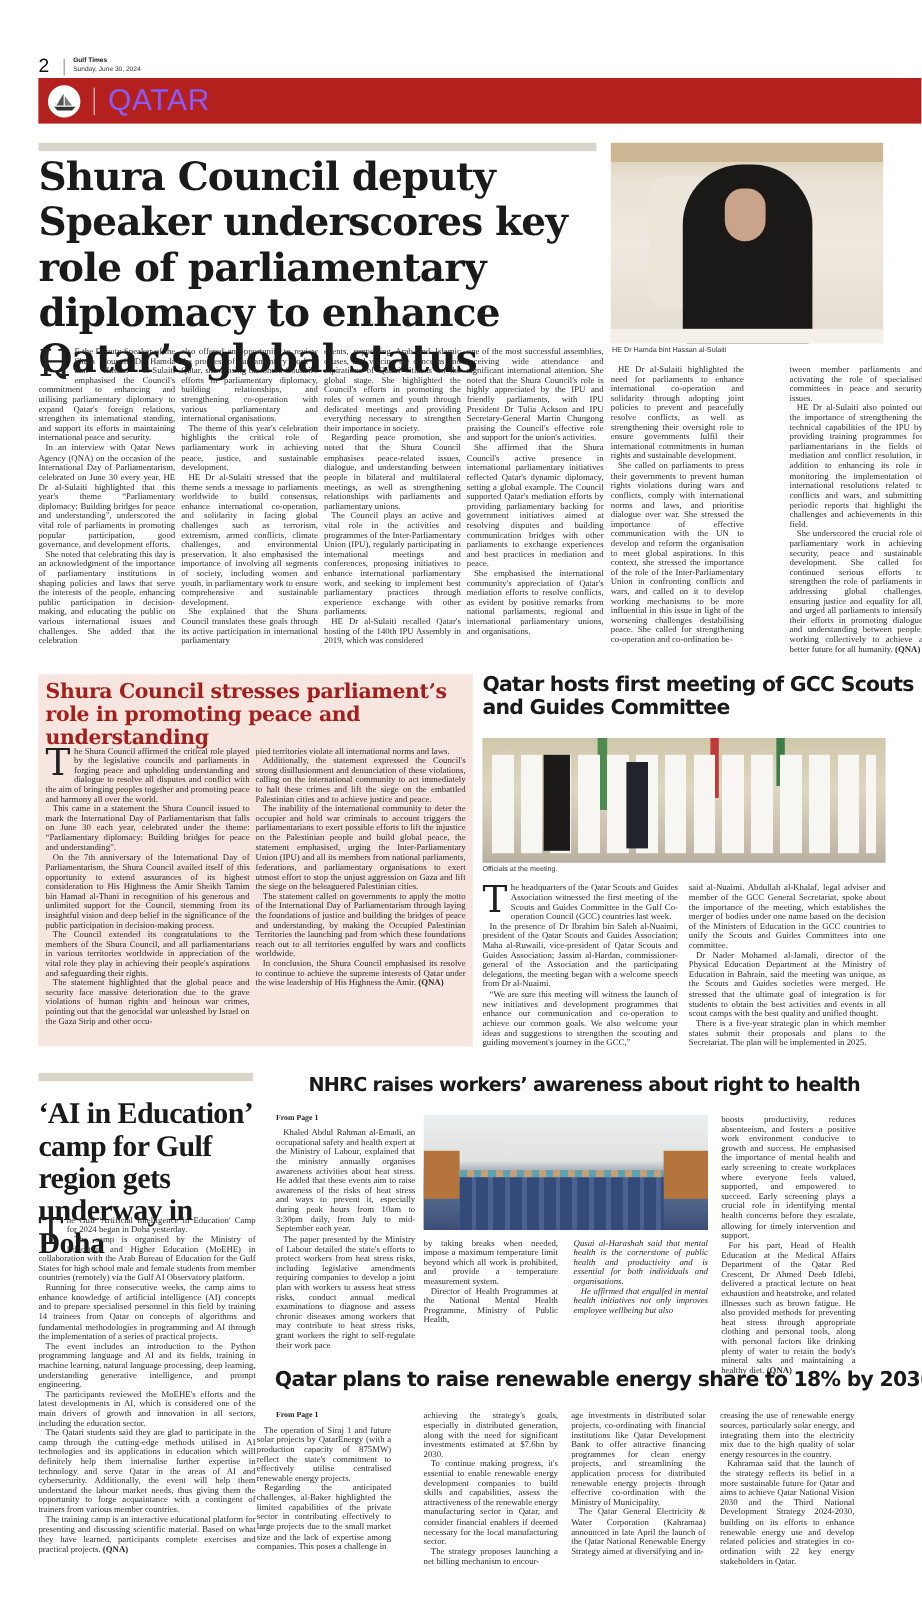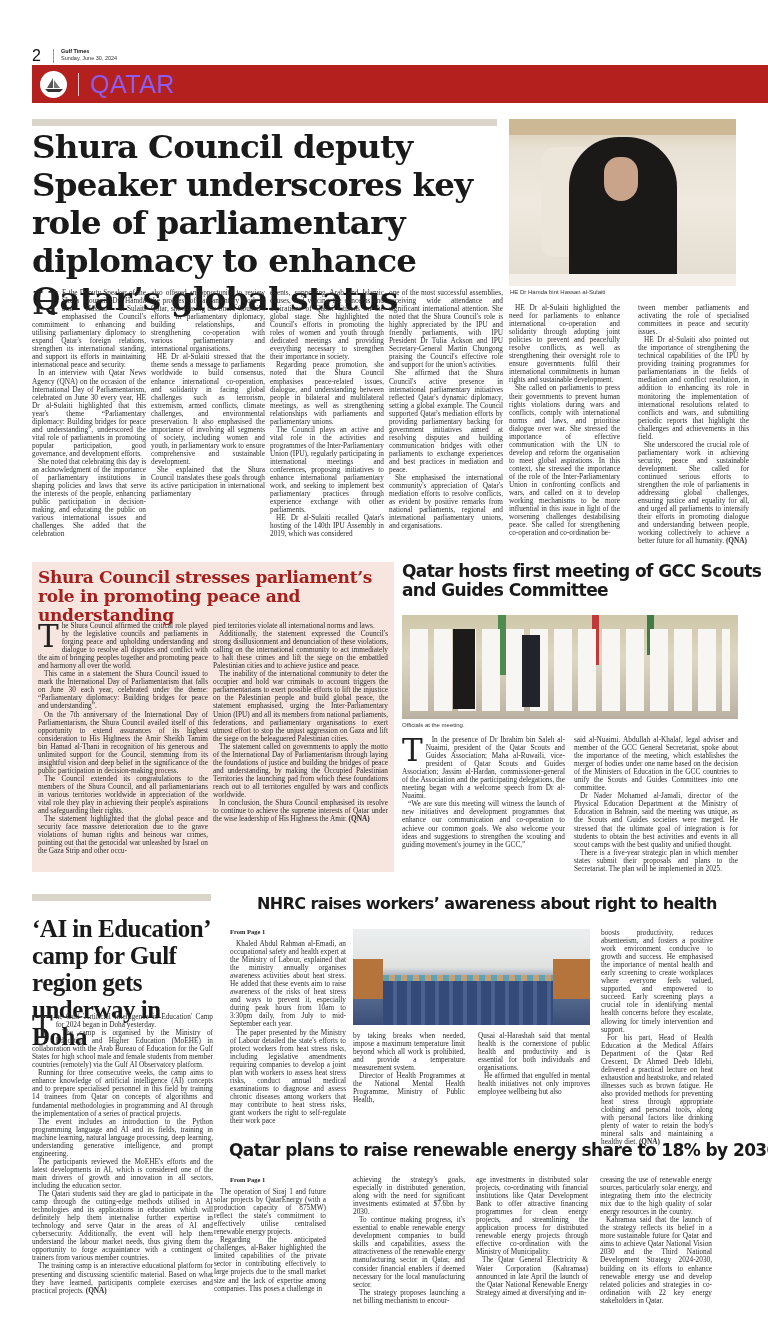--- a/index.html
+++ b/index.html
@@ -74,39 +74,40 @@
 <div class="abs caption" style="left:510px;top:289px;">HE Dr Hamda bint Hassan al-Sulaiti</div>
 
 <div class="abs col-text" style="left:32px;top:289px;width:114px;">
   <span class="dropcap">H</span>
   <p class="first">E the Deputy Speaker of the Shura Council Dr Hamda bint Hassan al-Sulaiti emphasised the Council's commitment to enhancing and utilising parliamentary diplomacy to expand Qatar's foreign relations, strengthen its international standing, and support its efforts in maintaining international peace and security.</p>
   <p>In an interview with Qatar News Agency (QNA) on the occasion of the International Day of Parliamentarism, celebrated on June 30 every year, HE Dr al-Sulaiti highlighted that this year's theme “Parliamentary diplomacy: Building bridges for peace and understanding”, underscored the vital role of parliaments in promoting popular participation, good governance, and development efforts.</p>
   <p>She noted that celebrating this day is an acknowledgment of the importance of parliamentary institutions in shaping policies and laws that serve the interests of the people, enhancing public participation in decision-making, and educating the public on various international issues and challenges. She added that the celebration</p>
 </div>
 <div class="abs col-text" style="left:151px;top:289px;width:114px;">
   <p class="first">also offered an opportunity to review the progress of parliamentary work in Qatar, showcasing the Shura Council's efforts in parliamentary diplomacy, building relationships, and strengthening co-operation with various parliamentary and international organisations.</p>
+  <p>The theme of this year's celebration highlights the critical role of parliamentary work in achieving peace, justice, and sustainable development.</p>
   <p>HE Dr al-Sulaiti stressed that the theme sends a message to parliaments worldwide to build consensus, enhance international co-operation, and solidarity in facing global challenges such as terrorism, extremism, armed conflicts, climate challenges, and environmental preservation. It also emphasised the importance of involving all segments of society, including women and youth, in parliamentary work to ensure comprehensive and sustainable development.</p>
   <p>She explained that the Shura Council translates these goals through its active participation in international parliamentary</p>
 </div>
 <div class="abs col-text" style="left:270px;top:289px;width:114px;">
   <p class="first">events, supporting Arab and Islamic causes, and voicing the concerns and aspirations of Qatari citizens on the global stage. She highlighted the Council's efforts in promoting the roles of women and youth through dedicated meetings and providing everything necessary to strengthen their importance in society.</p>
   <p>Regarding peace promotion, she noted that the Shura Council emphasises peace-related issues, dialogue, and understanding between people in bilateral and multilateral meetings, as well as strengthening relationships with parliaments and parliamentary unions.</p>
   <p>The Council plays an active and vital role in the activities and programmes of the Inter-Parliamentary Union (IPU), regularly participating in international meetings and conferences, proposing initiatives to enhance international parliamentary work, and seeking to implement best parliamentary practices through experience exchange with other parliaments.</p>
   <p>HE Dr al-Sulaiti recalled Qatar's hosting of the 140th IPU Assembly in 2019, which was considered</p>
 </div>
 <div class="abs col-text" style="left:389px;top:289px;width:114px;">
   <p class="first">one of the most successful assemblies, receiving wide attendance and significant international attention. She noted that the Shura Council's role is highly appreciated by the IPU and friendly parliaments, with IPU President Dr Tulia Ackson and IPU Secretary-General Martin Chungong praising the Council's effective role and support for the union's activities.</p>
   <p>She affirmed that the Shura Council's active presence in international parliamentary initiatives reflected Qatar's dynamic diplomacy, setting a global example. The Council supported Qatar's mediation efforts by providing parliamentary backing for government initiatives aimed at resolving disputes and building communication bridges with other parliaments to exchange experiences and best practices in mediation and peace.</p>
   <p>She emphasised the international community's appreciation of Qatar's mediation efforts to resolve conflicts, as evident by positive remarks from national parliaments, regional and international parliamentary unions, and organisations.</p>
 </div>
 <div class="abs col-text" style="left:509px;top:304px;width:111px;">
   <p>HE Dr al-Sulaiti highlighted the need for parliaments to enhance international co-operation and solidarity through adopting joint policies to prevent and peacefully resolve conflicts, as well as strengthening their oversight role to ensure governments fulfil their international commitments in human rights and sustainable development.</p>
   <p>She called on parliaments to press their governments to prevent human rights violations during wars and conflicts, comply with international norms and laws, and prioritise dialogue over war. She stressed the importance of effective communication with the UN to develop and reform the organisation to meet global aspirations. In this context, she stressed the importance of the role of the Inter-Parliamentary Union in confronting conflicts and wars, and called on it to develop working mechanisms to be more influential in this issue in light of the worsening challenges destabilising peace. She called for strengthening co-operation and co-ordination be-</p>
 </div>
-<div class="abs col-text" style="left:638px;top:304px;width:111px;">
+<div class="abs col-text" style="left:658px;top:304px;width:111px;">
   <p class="first">tween member parliaments and activating the role of specialised committees in peace and security issues.</p>
   <p>HE Dr al-Sulaiti also pointed out the importance of strengthening the technical capabilities of the IPU by providing training programmes for parliamentarians in the fields of mediation and conflict resolution, in addition to enhancing its role in monitoring the implementation of international resolutions related to conflicts and wars, and submitting periodic reports that highlight the challenges and achievements in this field.</p>
   <p><span>She underscored the crucial role of parliamentary work in achieving security, peace and sustainable development. She called for continued serious efforts to strengthen the role of parliaments in addressing global challenges, ensuring justice and equality for all, and urged all parliaments to intensify their efforts in promoting dialogue and understanding between people, working collectively to achieve a better future for all humanity.</span> <span class="credit">(QNA)</span></p>
 </div>
 
 <div class="abs panel-pink"></div>
 <h2 class="abs pink-headline">Shura Council stresses parliament’s role in promoting peace and understanding</h2>
 <div class="abs col-text" style="left:38px;top:622px;width:170px;">
   <span class="dropcap">T</span>
   <p class="first">he Shura Council affirmed the critical role played by the legislative councils and parliaments in forging peace and upholding understanding and dialogue to resolve all disputes and conflict with the aim of bringing peoples together and promoting peace and harmony all over the world.</p>
@@ -129,20 +130,21 @@
   <div style="position:absolute;left:190px;top:0;width:7px;height:50px;background:#c03a3a;"></div>
   <div style="position:absolute;left:245px;top:0;width:7px;height:40px;background:#3e7d46;"></div>
   <div style="position:absolute;left:8px;top:14px;width:320px;height:82px;background:repeating-linear-gradient(90deg,#f7f6f2 0px,#f7f6f2 18px,transparent 18px,transparent 24px);"></div>
   <div style="position:absolute;left:51px;top:14px;width:22px;height:80px;background:#1d1a1a;"></div>
   <div style="position:absolute;left:120px;top:20px;width:18px;height:72px;background:#22232b;"></div>
 </div>
 <div class="abs caption" style="left:402px;top:722px;">Officials at the meeting.</div>
 
 <div class="abs col-text" style="left:402px;top:736px;width:163px;">
   <span class="dropcap">T</span>
+  <p class="first">he headquarters of the Qatar Scouts and Guides Association witnessed the first meeting of the Scouts and Guides Committee in the Gulf Co-operation Council (GCC) countries last week.</p>
   <p>In the presence of Dr Ibrahim bin Saleh al-Nuaimi, president of the Qatar Scouts and Guides Association; Maha al-Ruwaili, vice-president of Qatar Scouts and Guides Association; Jassim al-Hardan, commissioner-general of the Association and the participating delegations, the meeting began with a welcome speech from Dr al-Nuaimi.</p>
   <p>“We are sure this meeting will witness the launch of new initiatives and development programmes that enhance our communication and co-operation to achieve our common goals. We also welcome your ideas and suggestions to strengthen the scouting and guiding movement's journey in the GCC,”</p>
 </div>
 <div class="abs col-text" style="left:574px;top:736px;width:164px;">
   <p class="first">said al-Nuaimi. Abdullah al-Khalaf, legal adviser and member of the GCC General Secretariat, spoke about the importance of the meeting, which establishes the merger of bodies under one name based on the decision of the Ministers of Education in the GCC countries to unify the Scouts and Guides Committees into one committee.</p>
   <p>Dr Nader Mohamed al-Jamali, director of the Physical Education Department at the Ministry of Education in Bahrain, said the meeting was unique, as the Scouts and Guides societies were merged. He stressed that the ultimate goal of integration is for students to obtain the best activities and events in all scout camps with the best quality and unified thought.</p>
   <p>There is a five-year strategic plan in which member states submit their proposals and plans to the Secretariat. The plan will be implemented in 2025.</p>
 </div>
 
 <div class="abs rule-beige" style="left:32px;top:894px;width:179px;height:7px;"></div>
@@ -167,21 +169,21 @@
 <div class="abs photo" style="left:353px;top:929px;width:237px;height:96px;background:linear-gradient(180deg,#eceff0 0%,#e0e2e0 40%,#5d7194 60%,#3c4f78 100%);">
   <div style="position:absolute;left:0;top:30px;width:30px;height:40px;background:#b4743c;"></div>
   <div style="position:absolute;left:200px;top:30px;width:37px;height:40px;background:#b4743c;"></div>
   <div style="position:absolute;left:30px;top:50px;width:170px;height:46px;background:repeating-linear-gradient(90deg,#344a78 0px,#344a78 10px,#4b6290 10px,#4b6290 14px);"></div>
   <div style="position:absolute;left:30px;top:46px;width:170px;height:6px;background:repeating-linear-gradient(90deg,#5fa3b0 0px,#5fa3b0 6px,#c59e7a 6px,#c59e7a 12px);"></div>
 </div>
 <div class="abs col-text" style="left:353px;top:1032px;width:112px;">
   <p class="first">by taking breaks when needed, impose a maximum temperature limit beyond which all work is prohibited, and provide a temperature measurement system.</p>
   <p>Director of Health Programmes at the National Mental Health Programme, Ministry of Public Health,</p>
 </div>
-<div class="abs col-text" style="left:478px;top:1032px;width:112px;">
+<div class="abs col-text" style="left:478px;top:1032px;width:112px;font-style:italic;">
   <p class="first">Qusai al-Harashah said that mental health is the cornerstone of public health and productivity and is essential for both individuals and organisations.</p>
   <p>He affirmed that engulfed in mental health initiatives not only improves employee wellbeing but also</p>
 </div>
 <div class="abs col-text" style="left:601px;top:929px;width:112px;">
   <p class="first">boosts productivity, reduces absenteeism, and fosters a positive work environment conducive to growth and success. He emphasised the importance of mental health and early screening to create workplaces where everyone feels valued, supported, and empowered to succeed. Early screening plays a crucial role in identifying mental health concerns before they escalate, allowing for timely intervention and support.</p>
   <p><span>For his part, Head of Health Education at the Medical Affairs Department of the Qatar Red Crescent, Dr Ahmed Deeb Idlebi, delivered a practical lecture on heat exhaustion and heatstroke, and related illnesses such as brown fatigue. He also provided methods for preventing heat stress through appropriate clothing and personal tools, along with personal factors like drinking plenty of water to retain the body's mineral salts and maintaining a healthy diet.</span> <span class="credit">(QNA)</span></p>
 </div>
 
 <h2 class="abs energy-headline">Qatar plans to raise renewable energy share to 18% by 2030</h2>
 <div class="abs from-page" style="left:230px;top:1176px;">From Page 1</div>

